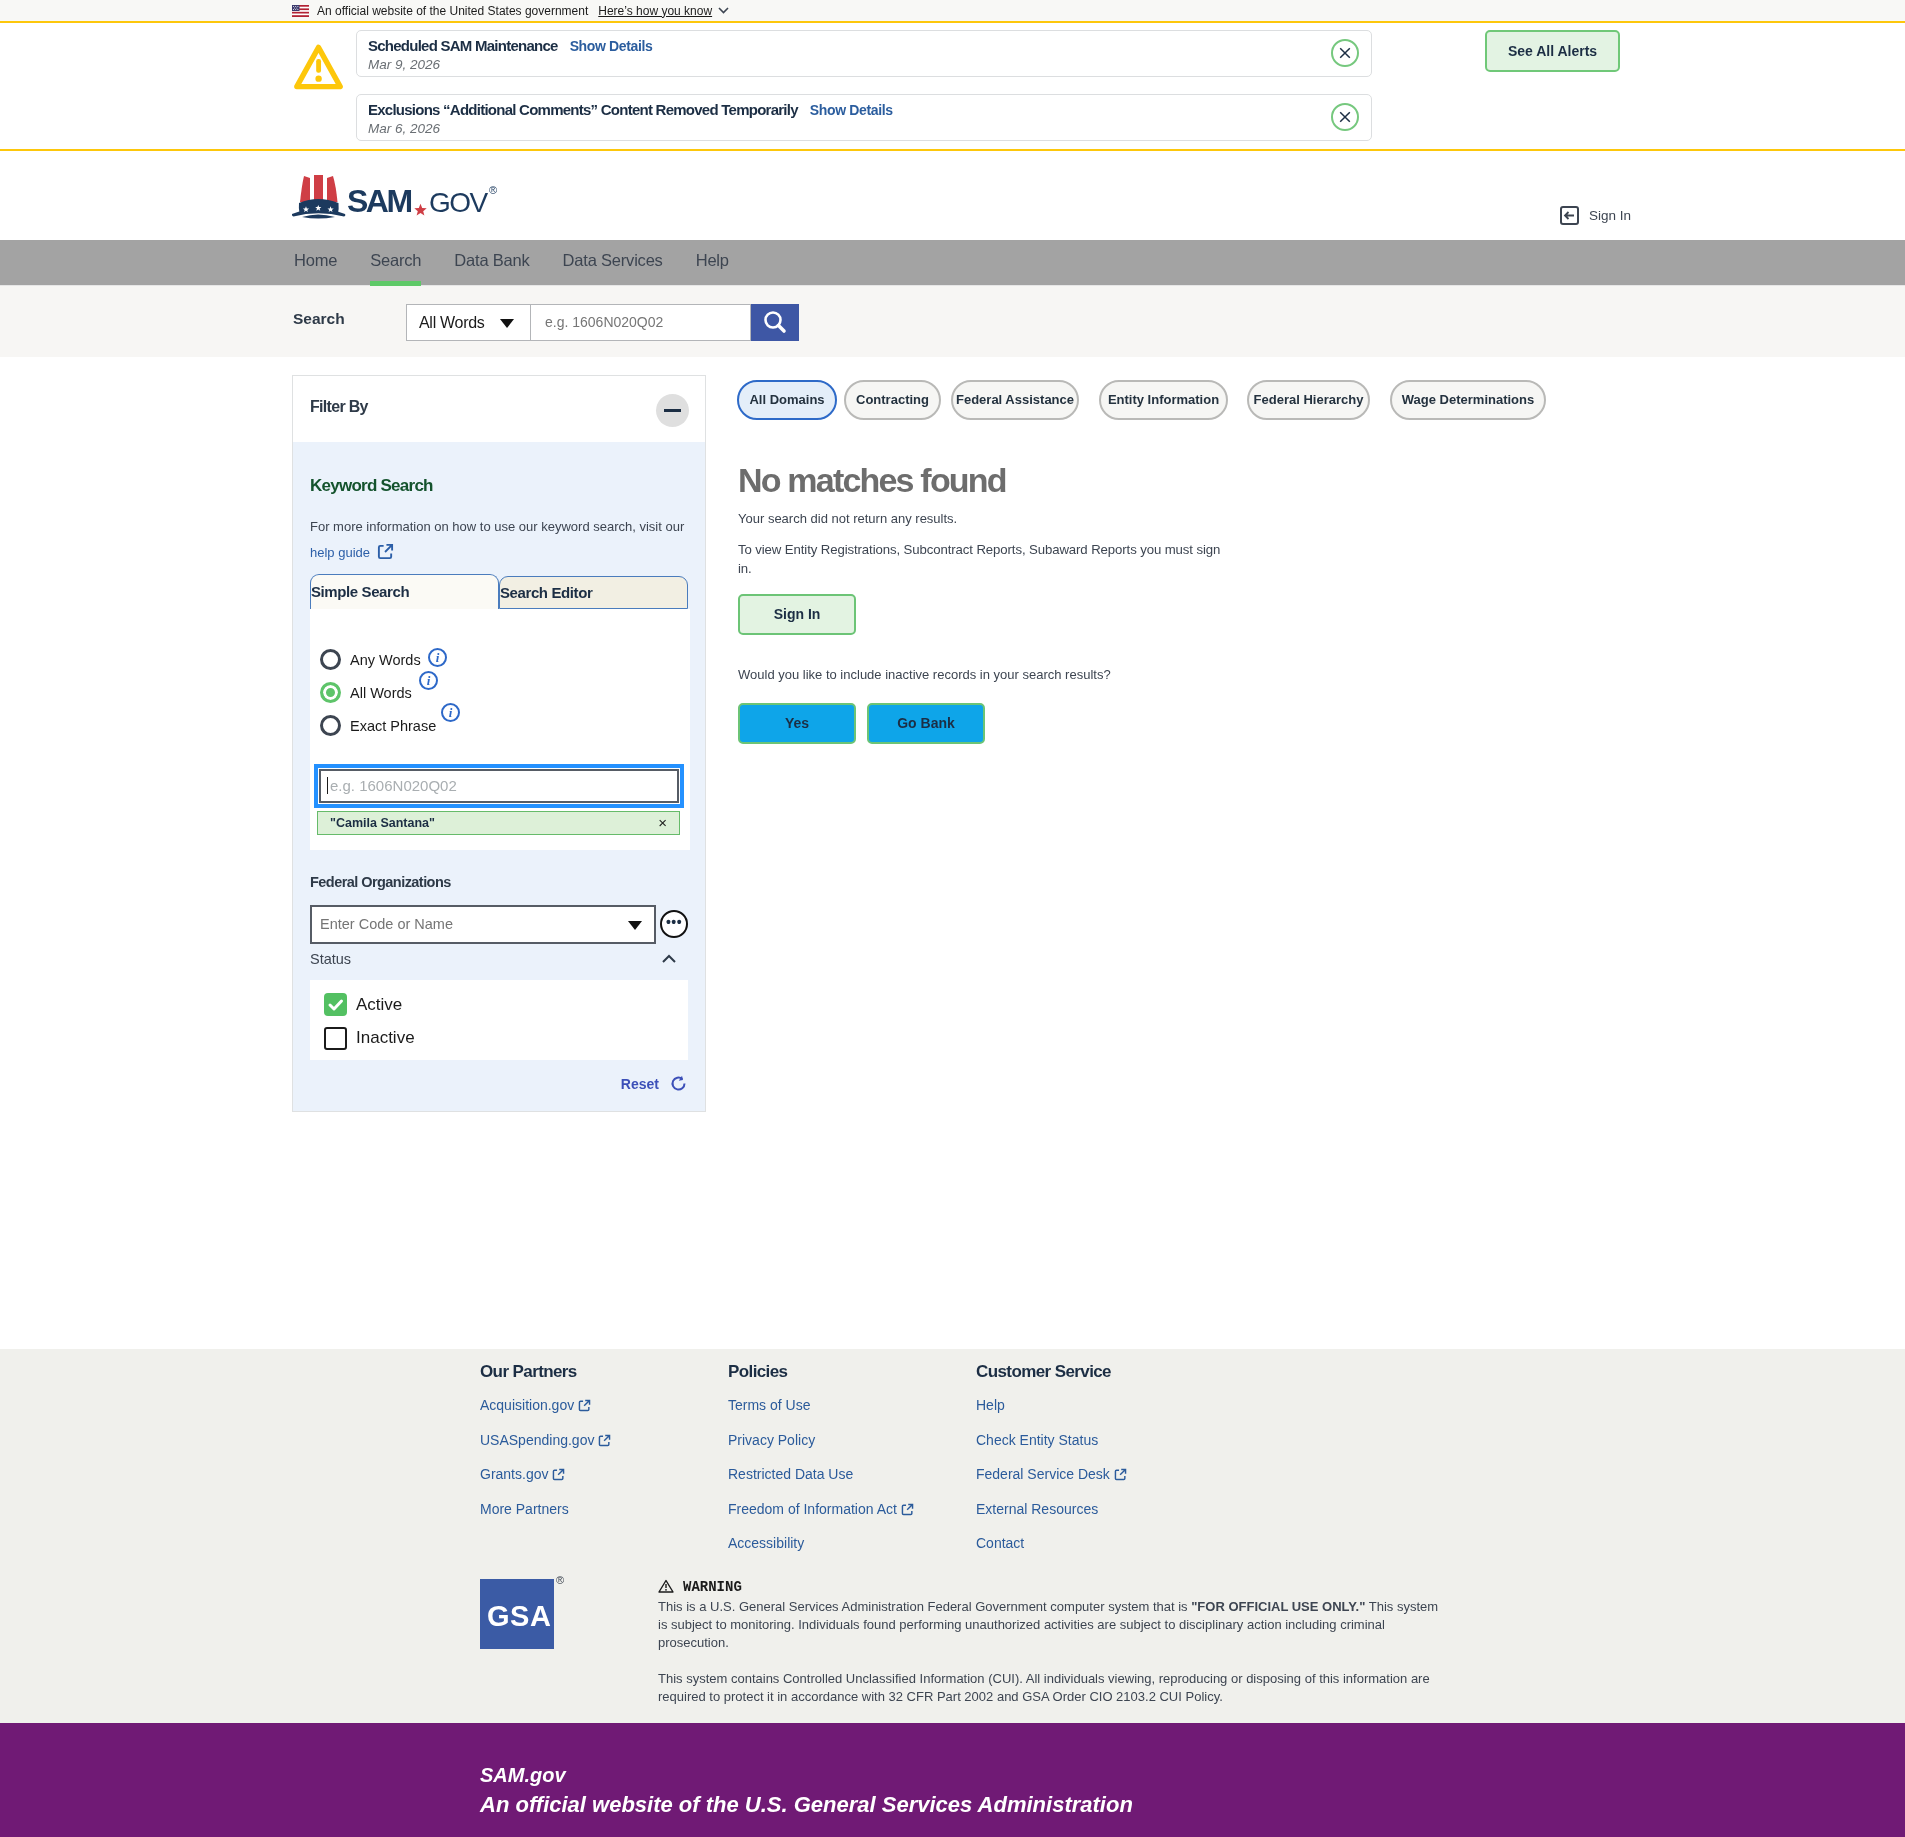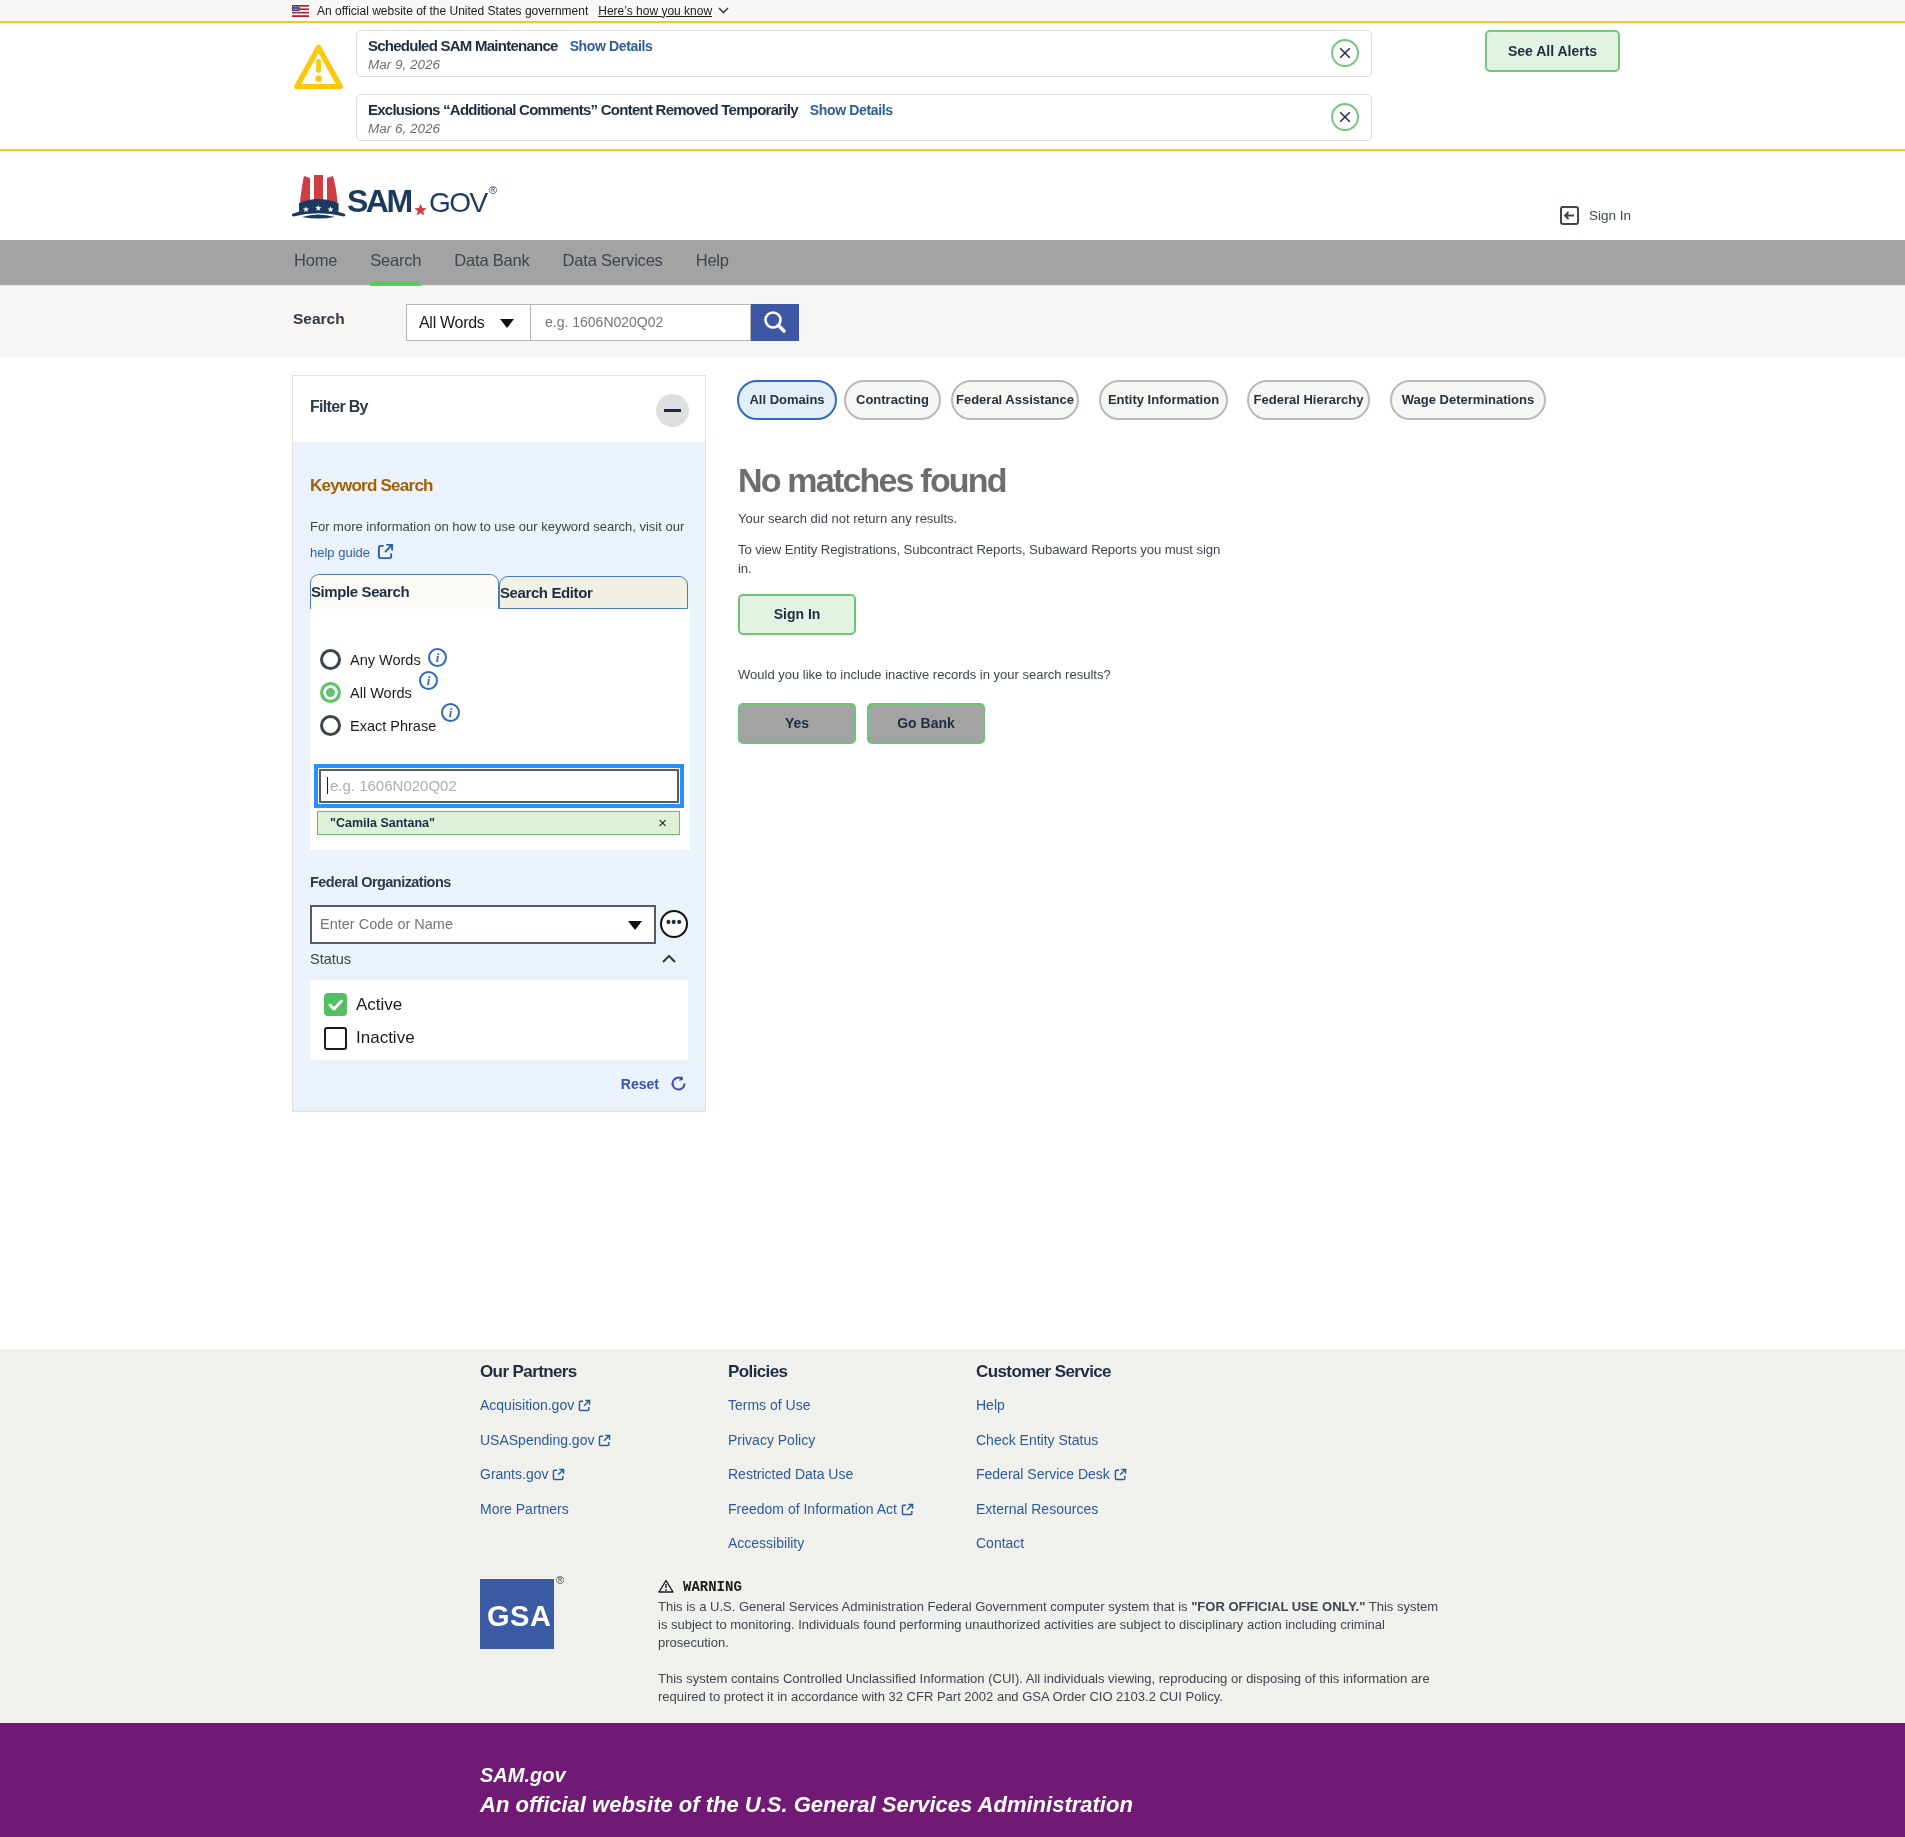--- a/index.html
+++ b/index.html
@@ -53,21 +53,21 @@
 
 
 .main { position:relative; height:992px; background:#fff; }
 
 
 .panel { position:absolute; left:0; top:18px; width:414px; height:737px; background:#ebf2fb; border:1px solid #dfe1e2; }
 .panel .phead { position:absolute; left:0; top:0; width:412px; height:66px; background:#fff; }
 .panel .ttl { position:absolute; left:17px; top:22px; font-size:16px; letter-spacing:-0.7px; font-weight:bold; color:#2e3a48; }
 .panel .minus { position:absolute; right:16px; top:18px; width:33px; height:33px; border-radius:50%; background:#dfdfdf; }
 .panel .minus::after { content:""; position:absolute; left:8px; top:15px; width:17px; height:3px; background:#1c2e44; }
-.panel .kwh { position:absolute; left:17px; top:100px; font-size:17px; letter-spacing:-0.75px; font-weight:bold; color:#a16207; }
+.panel .kwh { position:absolute; left:17px; top:100px; font-size:17px; letter-spacing:-0.75px; font-weight:bold; color:#14532d; }
 .panel .info { position:absolute; left:17px; top:138px; width:380px; font-size:13px; line-height:26px; color:#3d4551; }
 .panel .info a { color:#2c5fa8; }
 .tabs { position:absolute; left:17px; top:198px; display:flex; }
 .tab { width:189px; height:35px; border:1px solid #4a7cbd; border-bottom:none; border-radius:9px 9px 0 0; font-size:15px; letter-spacing:-0.4px; font-weight:bold; color:#1c2e44; line-height:34px; }
 .tab.act { background:#fbfaf5; }
 .tab.ina { background:#f2efe3; border-bottom:1px solid #4a7cbd; height:33px; margin-top:2px; line-height:31px; }
 .tabbody { position:absolute; left:17px; top:233px; width:380px; height:241px; background:#fff;padding-left:40px; }
 .radio { position:absolute; left:10px; display:flex; align-items:center; }
 .radio .c { width:21px; height:21px; border:3px solid #3d4551; border-radius:50%; background:#fff; }
 .radio .c.on { border-color:#5ec46a; background:#5ec46a; box-shadow:inset 0 0 0 3px #fff; }
@@ -96,21 +96,21 @@
 .resetrow svg { vertical-align:-3px; margin-left:11px; }
 
 
 .rc { position:absolute; left:445px; top:23px; width:876px; }
 .pills { display:flex; }
 .pill { height:40px; border-radius:20px; font-size:13px; font-weight:bold; color:#24323f; line-height:36px; text-align:center; background:#f6f6f4; border:2px solid #b9b9b7; white-space:nowrap; }
 .pill.on { background:#e4eef9; border-color:#2e6ac8; }
 h1.nm { margin:41px 0 0 1px; font-size:34px; letter-spacing:-1.8px; color:#6d6d6d; }
 .rc .p1 { margin:11px 0 0 1px; font-size:13px; color:#3d4551; }
 .rc .p2 { margin:14px 0 0 1px; width:492px; font-size:13.2px; letter-spacing:-0.1px; line-height:19px; color:#3d4551; }
-.gbtn { width:118px; height:41px; border:2px solid #6cc476; border-radius:5px; background:#a3a3a3; font-size:14px; font-weight:bold; color:#1c2e44; text-align:center; line-height:37px; display:inline-block; }
+.gbtn { width:118px; height:41px; border:2px solid #6cc476; border-radius:5px; background:#0ea5e9; font-size:14px; font-weight:bold; color:#1c2e44; text-align:center; line-height:37px; display:inline-block; }
 .gbtn.fill { background:#e3f3e2; }
 .btnrow1 { margin:16px 0 0 1px; }
 .rc .p3 { margin:32px 0 0 1px; font-size:13px; color:#3d4551; }
 .btnrow2 { margin:21px 0 0 1px; display:flex; }
 .btnrow2 .gb2 { margin-left:11px; width:118px; }
 
 
 .ftr { background:#f0f0ec; height:374px; }
 .ftr .wrap { padding-top:13px; }
 .fcols { display:flex; margin-left:188px; }

